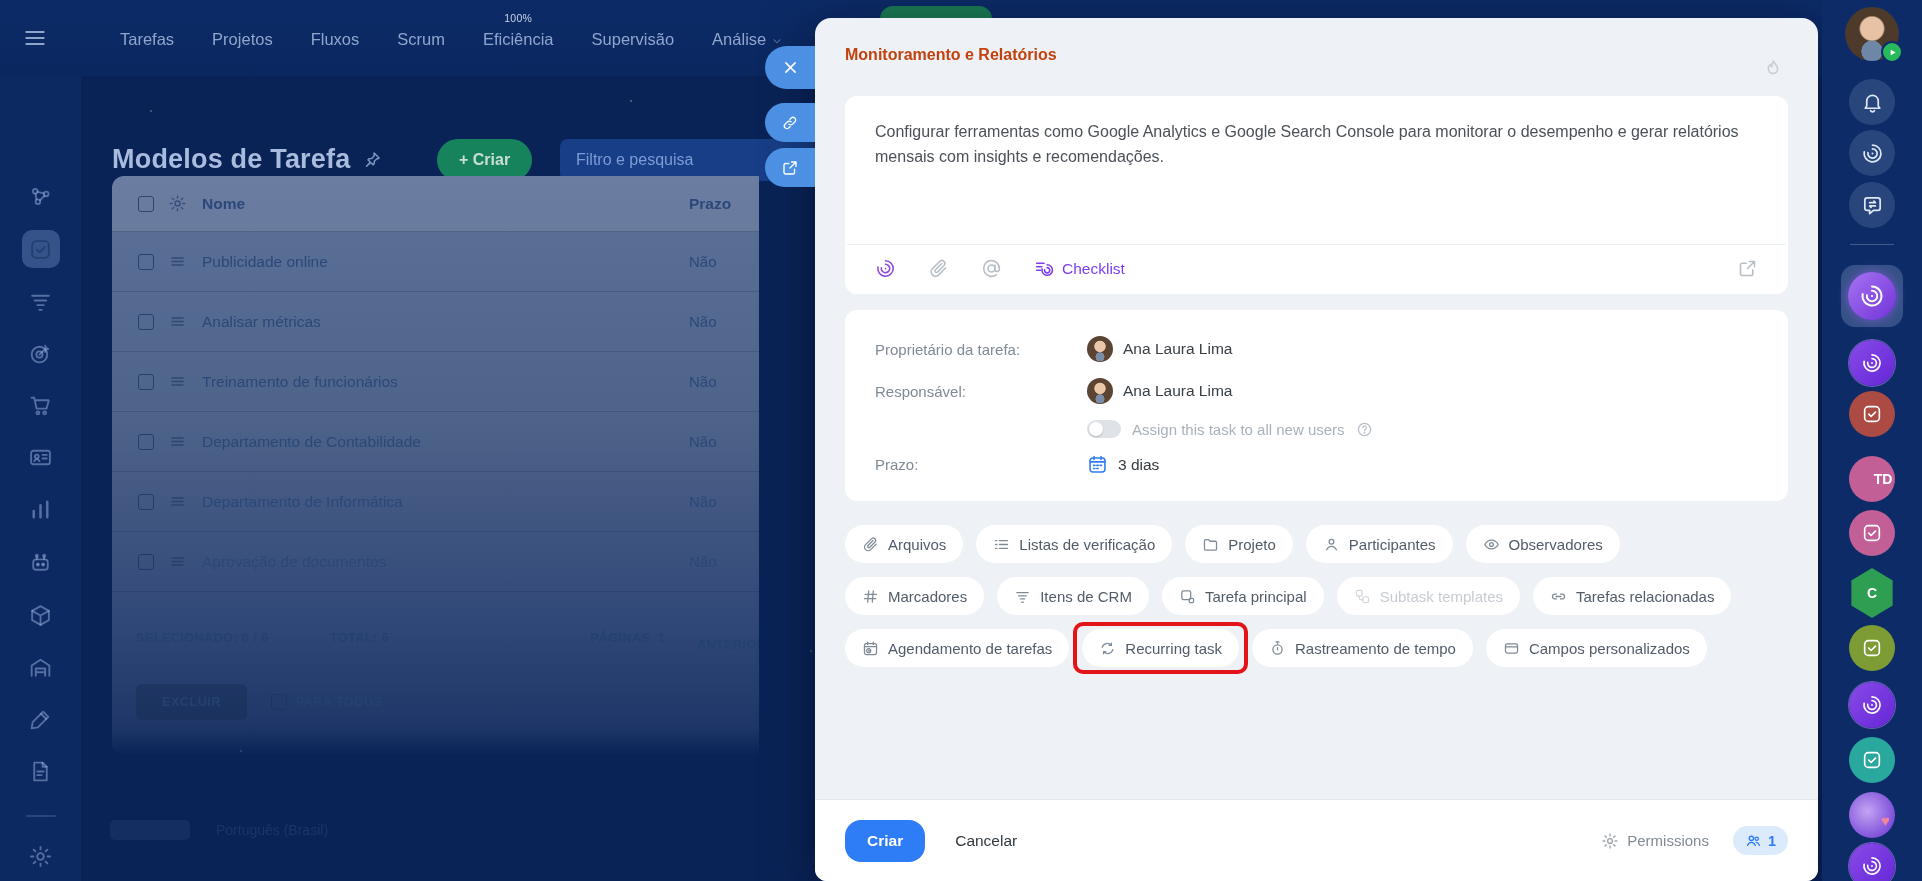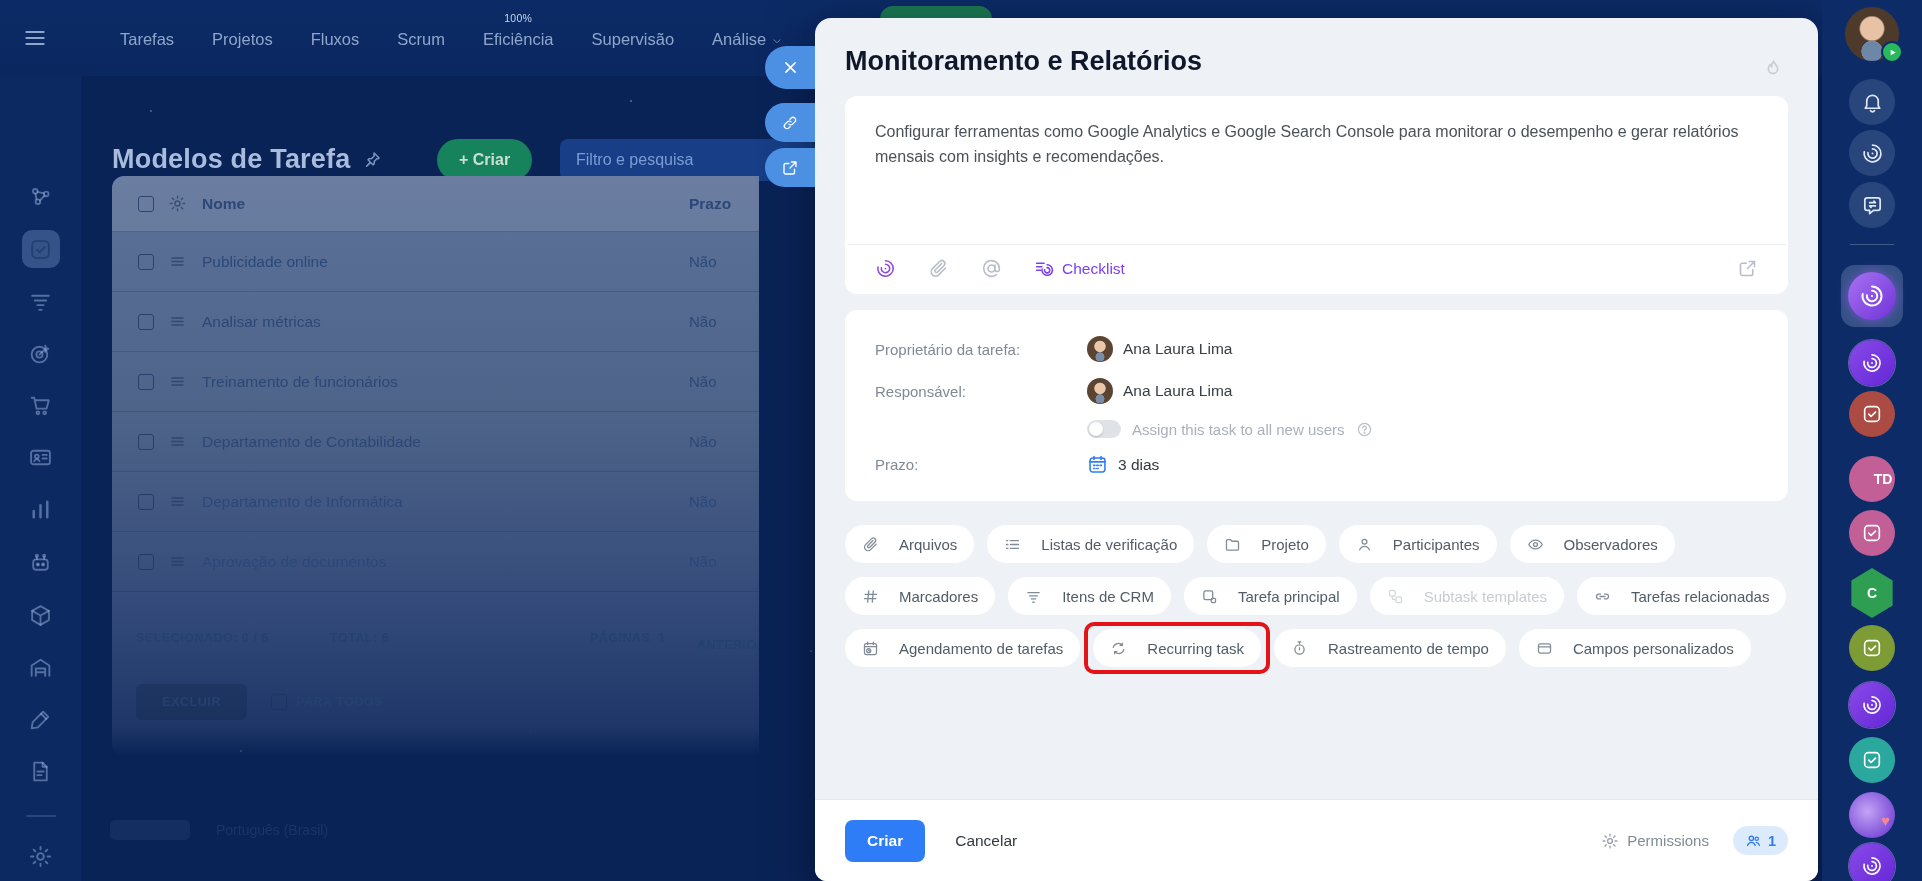--- a/index.html
+++ b/index.html
@@ -60,21 +60,21 @@
   .taction{position:absolute;top:508px;left:24px;display:flex;align-items:center;gap:24px}
   .excluir{height:36px;padding:0 26px;border:none;border-radius:6px;background:rgba(9,28,60,.22);color:#24416F;font-size:12.5px;font-weight:700;letter-spacing:.6px;font-family:inherit;cursor:pointer}
   .foralL{display:flex;align-items:center;gap:9px;color:#24416F;font-size:12.5px;font-weight:700;letter-spacing:.5px;cursor:pointer}
   .bg-footer{position:absolute;left:110px;top:820px;display:flex;align-items:center;gap:26px}
   .logo-blob{width:80px;height:20px;border-radius:5px;background:rgba(150,180,230,.08)}
   .lang{font-size:14px;color:rgba(150,180,230,.12)}
 
   
   .modal{position:absolute;left:815px;top:18px;width:1003px;height:863px;background:var(--modal-bg);border-radius:16px 16px 12px 12px;box-shadow:0 14px 50px rgba(2,10,30,.55);z-index:10}
   .m-header{padding:28px 30px 0}
-  .m-title{font-size:27px;font-weight:700;color:#0f172a}
+  .m-title{font-size:16px;font-weight:700;color:#c2410c}
   .flame{position:absolute;right:34px;top:40px;width:22px;height:22px;color:#C9CFD7;cursor:pointer}
   .m-body{position:absolute;left:30px;right:30px;top:78px;bottom:82px}
   .desc-card{height:198px;background:#fff;border-radius:12px;display:flex;flex-direction:column}
   .desc-text{flex:1;padding:24px 30px 8px;font-size:16px;line-height:1.55;color:#4B5158;outline:none}
   .desc-toolbar{border-top:1px solid #EBEFF2;margin:0 2px;padding:13px 28px 15px;display:flex;align-items:center;gap:32px}
   .tb-ic{width:21px;height:21px;color:#B7BEC7;cursor:pointer}
   .tb-ic.purple{color:#8E4BE0}
   .checklist-btn{display:flex;align-items:center;gap:7px;color:var(--purple);font-size:15.5px;cursor:pointer}
   .checklist-btn .ic{width:21px;height:21px}
   .tb-right{margin-left:auto}
@@ -87,28 +87,28 @@
   .toggle-row{display:flex;align-items:center;gap:11px}
   .toggle{width:34px;height:18px;border-radius:10px;background:#DFE3E8;position:relative;cursor:pointer}
   .toggle::after{content:"";position:absolute;left:2px;top:2px;width:14px;height:14px;border-radius:50%;background:#fff;box-shadow:0 1px 2px rgba(0,0,0,.2)}
   .assign-label{font-size:15px;color:#A9B1BB}
   .help-q{width:17px;height:17px;color:#B9C0C9;cursor:pointer}
   .cal-ic{width:21px;height:21px;color:var(--accent-blue);cursor:pointer}
   .deadline-val{font-size:15.5px;color:#32393F;cursor:pointer}
 
   .chips{margin-top:24px}
   .chip-row{display:flex;gap:13px;margin-bottom:14px}
-  .chip{position:relative;height:38px;padding:0 17px;border-radius:19px;background:#fff;display:flex;align-items:center;gap:20px;font-size:15px;color:#525C68;cursor:pointer;white-space:nowrap}
+  .chip{position:relative;height:38px;padding:0 17px;border-radius:19px;background:#fff;display:flex;align-items:center;gap:9px;font-size:15px;color:#525C68;cursor:pointer;white-space:nowrap}
   .chip .chip-ic{width:17px;height:17px;color:#808B96}
   .chip.disabled{color:#C7CCD2;cursor:default}
   .chip.disabled .chip-ic{color:#D3D7DC}
   .chip.highlighted::after{content:"";position:absolute;inset:-7px -9px;border:4px solid var(--highlight-red);border-radius:10px;pointer-events:none}
 
   .m-footer{position:absolute;left:0;right:0;bottom:0;height:82px;background:#fff;border-top:1px solid #E5E9EE;border-radius:0 0 12px 12px;display:flex;align-items:center;padding:0 30px}
-  .btn-create{height:42px;padding:0 22px;border:none;border-radius:8px;background:var(--accent-blue);color:#fff;font-size:15.5px;font-weight:600;font-family:inherit;cursor:pointer}
+  .btn-create{height:42px;padding:0 22px;border:none;border-radius:16px;background:var(--accent-blue);color:#fff;font-size:15.5px;font-weight:600;font-family:inherit;cursor:pointer}
   .btn-cancel{margin-left:30px;background:none;border:none;font-size:15.5px;color:#32393F;font-family:inherit;cursor:pointer}
   .perm{margin-left:auto;display:flex;align-items:center;gap:8px;color:#828B95;font-size:15px;cursor:pointer}
   .perm .ic{width:18px;height:18px;color:#99A2AB}
   .count-pill{margin-left:24px;display:flex;align-items:center;gap:6px;background:#DCEBFC;border-radius:17px;padding:6px 12px;color:var(--accent-blue);font-size:14.5px;font-weight:600;cursor:pointer}
   .count-pill .ic{width:17px;height:17px}
 
   .side-pill{position:absolute;left:-50px;width:50px;background:#4C90E4;color:#fff;display:flex;align-items:center;justify-content:center;cursor:pointer}
   .sp-close{top:28px;height:43px;border-radius:22px 0 0 22px}
   .sp-link{top:85px;height:39px;border-radius:20px 0 0 20px}
   .sp-ext{top:130px;height:39px;border-radius:20px 0 0 20px}

